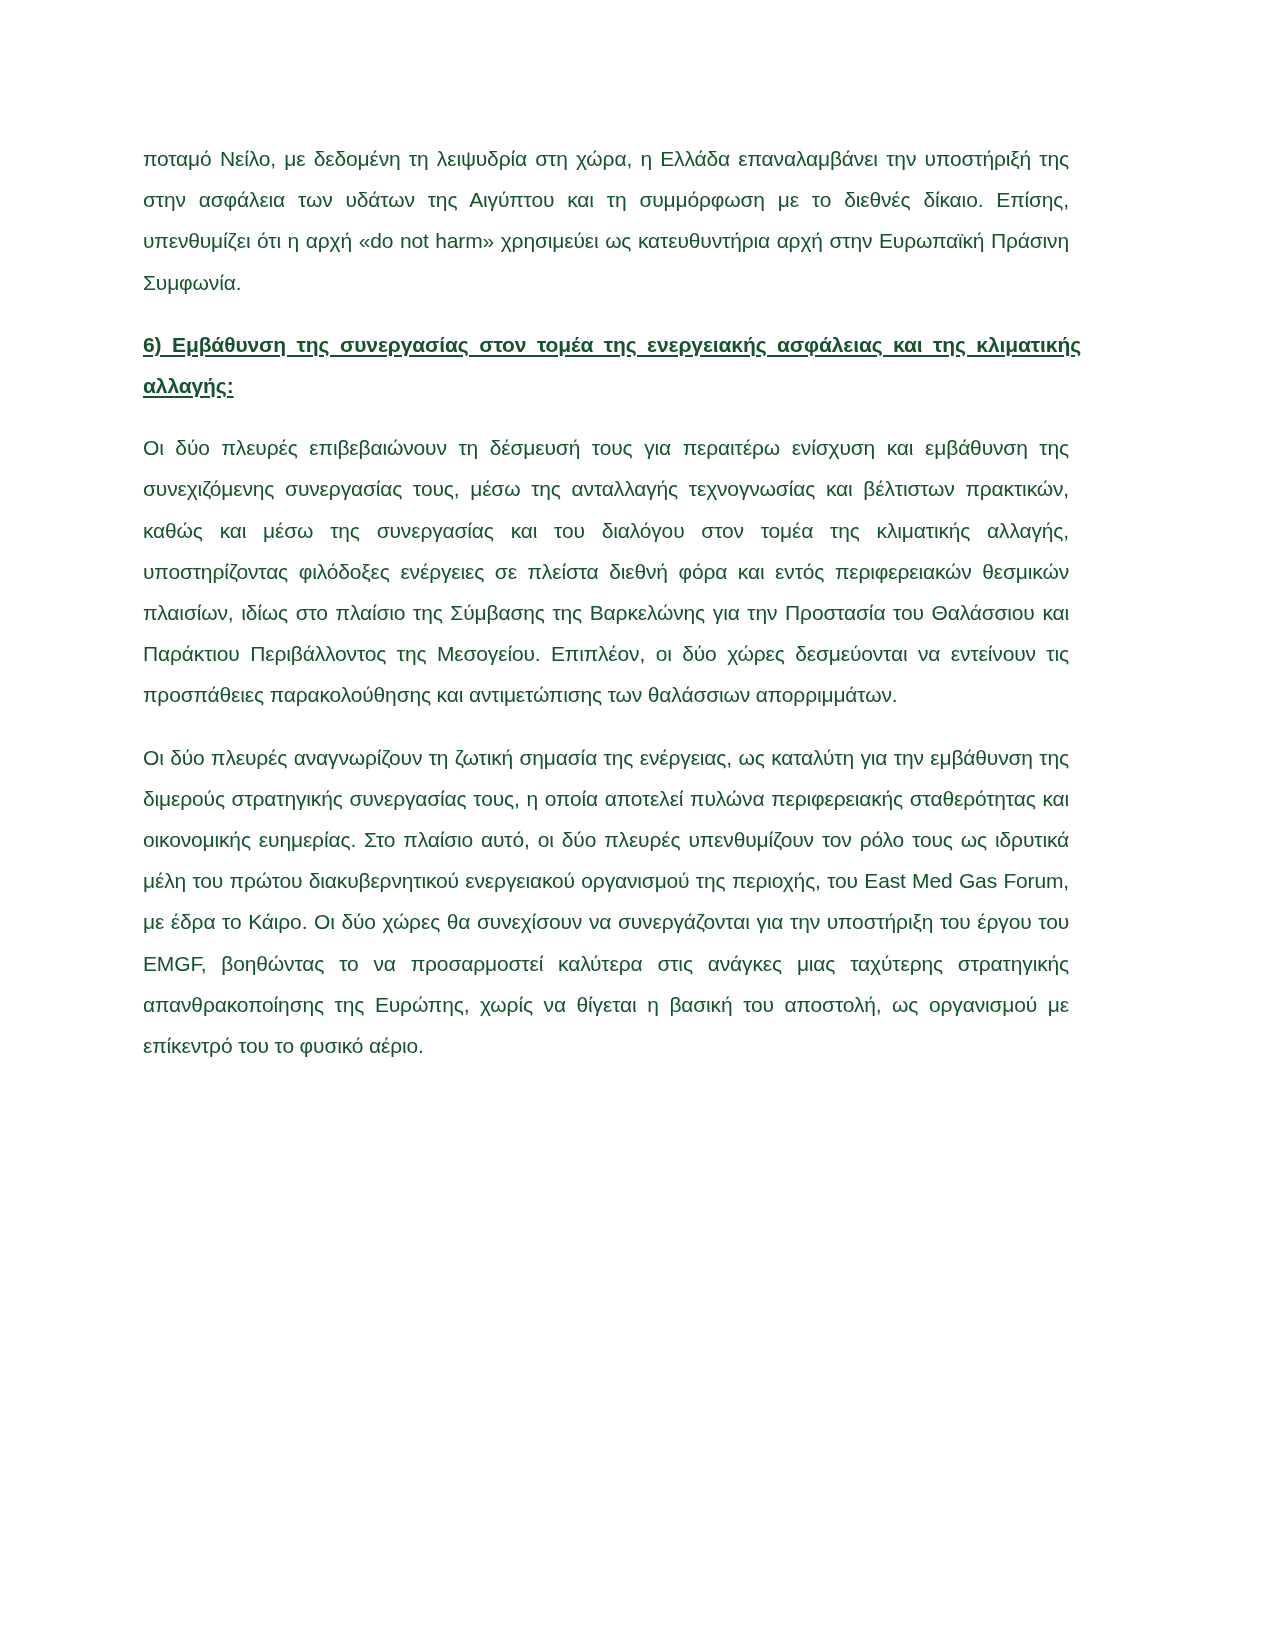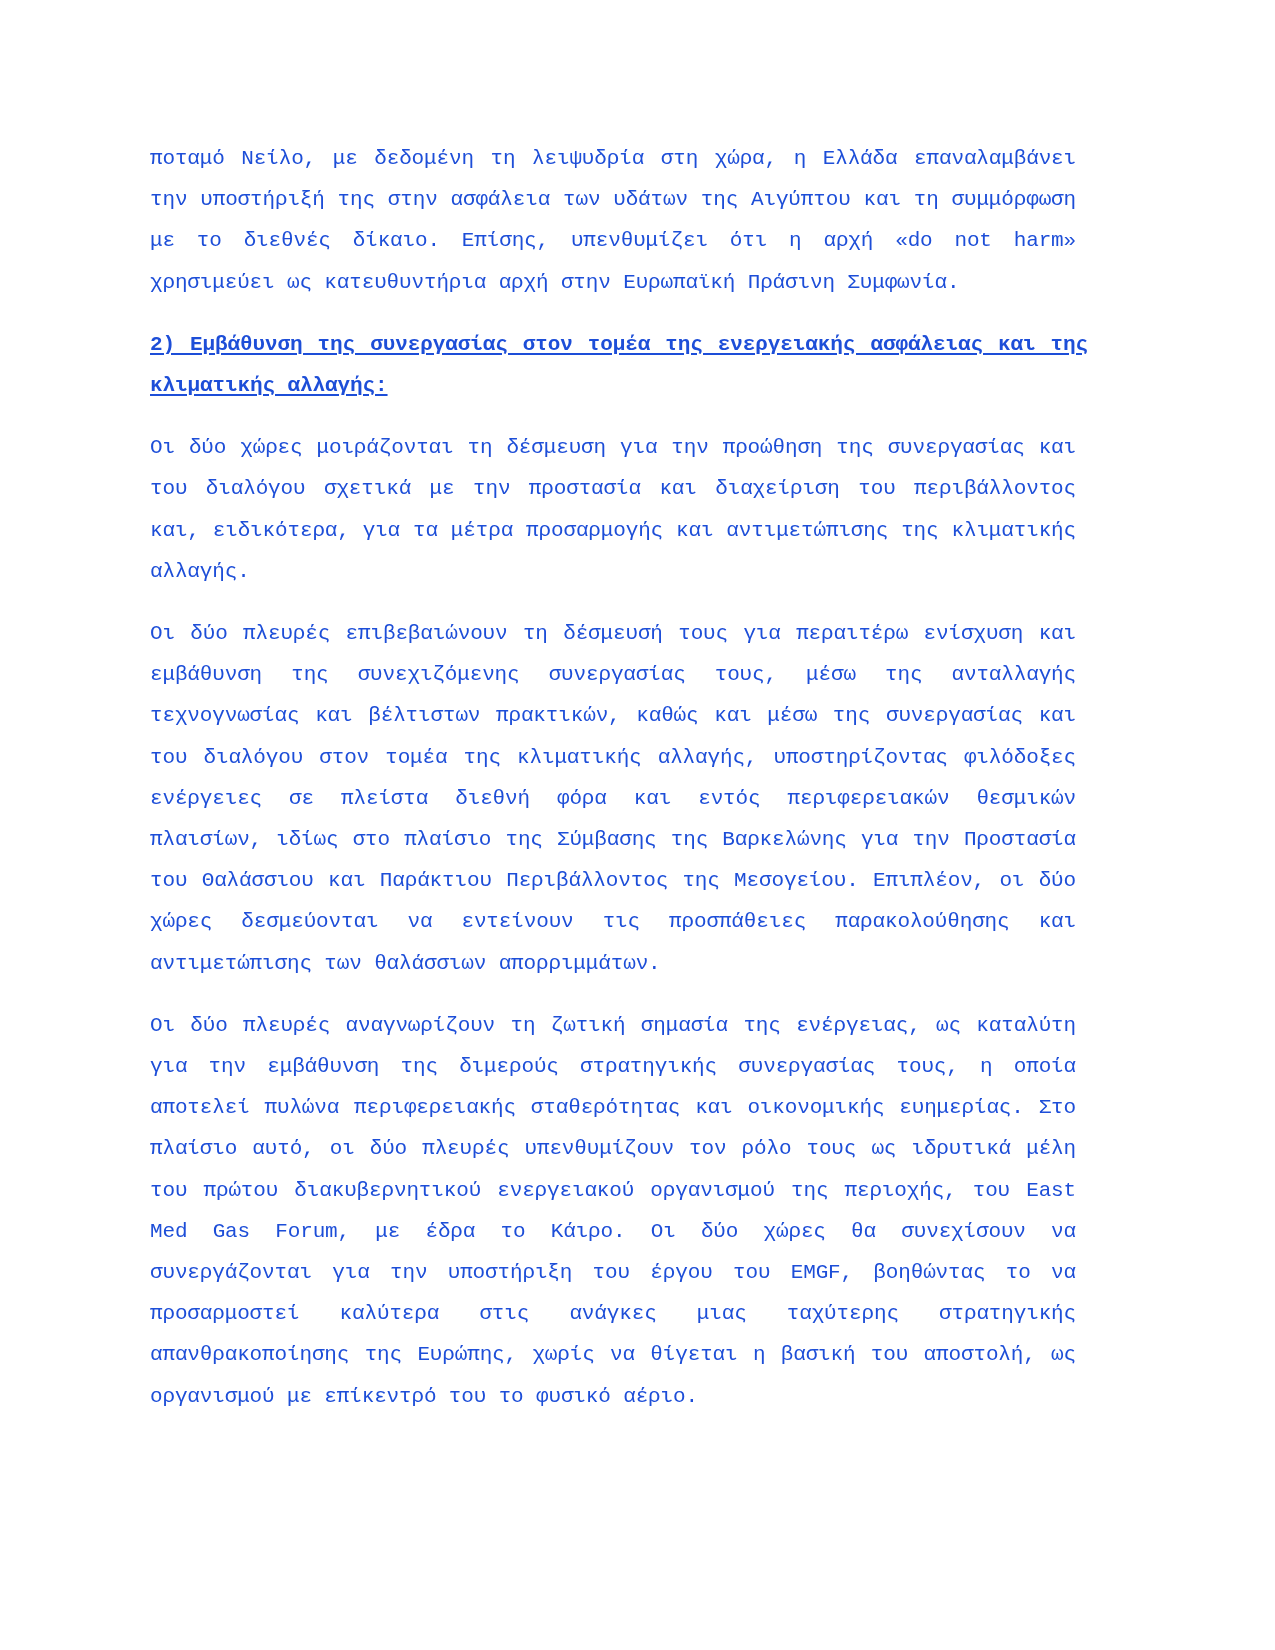--- a/index.html
+++ b/index.html
@@ -8,26 +8,26 @@
       background: #ffffff;
     }
     body {
       width: 1275px;
       height: 1650px;
       position: relative;
       overflow: hidden;
     }
     .page {
       position: absolute;
-      left: 150px;
+      left: 143px;
       top: 138px;
       width: 926px;
-      font-family: Liberation Mono, monospace;
+      font-family: Liberation Sans, sans-serif;
       font-size: 21px;
-      color: #1d4ed8;
+      color: #14532d;
       line-height: 41.2px;
     }
     .para {
       margin: 0 0 21px 0;
       text-align: justify;
       text-align-last: left;
       letter-spacing: -0.15px;
     }
     .heading {
       margin: 0 0 21px 0;
@@ -39,17 +39,16 @@
       text-align-last: left;
       width: 938px;
       letter-spacing: -0.1px;
     }
   </style>
 </head>
 <body>
 
 <div class="page">
   <p class="para">ποταμό Νείλο, με δεδομένη τη λειψυδρία στη χώρα, η Ελλάδα επαναλαμβάνει την υποστήριξή της στην ασφάλεια των υδάτων της Αιγύπτου και τη συμμόρφωση με το διεθνές δίκαιο. Επίσης, υπενθυμίζει ότι η αρχή «do not harm» χρησιμεύει ως κατευθυντήρια αρχή στην Ευρωπαϊκή Πράσινη Συμφωνία.</p>
-  <p class="heading">2) Εμβάθυνση της συνεργασίας στον τομέα της ενεργειακής ασφάλειας και της κλιματικής αλλαγής:</p>
-  <p class="para">Οι δύο χώρες μοιράζονται τη δέσμευση για την προώθηση της συνεργασίας και του διαλόγου σχετικά με την προστασία και διαχείριση του περιβάλλοντος και, ειδικότερα, για τα μέτρα προσαρμογής και αντιμετώπισης της κλιματικής αλλαγής.</p>
+  <p class="heading">6) Εμβάθυνση της συνεργασίας στον τομέα της ενεργειακής ασφάλειας και της κλιματικής αλλαγής:</p>
   <p class="para">Οι δύο πλευρές επιβεβαιώνουν τη δέσμευσή τους για περαιτέρω ενίσχυση και εμβάθυνση της συνεχιζόμενης συνεργασίας τους, μέσω της ανταλλαγής τεχνογνωσίας και βέλτιστων πρακτικών, καθώς και μέσω της συνεργασίας και του διαλόγου στον τομέα της κλιματικής αλλαγής, υποστηρίζοντας φιλόδοξες ενέργειες σε πλείστα διεθνή φόρα και εντός περιφερειακών θεσμικών πλαισίων, ιδίως στο πλαίσιο της Σύμβασης της Βαρκελώνης για την Προστασία του Θαλάσσιου και Παράκτιου Περιβάλλοντος της Μεσογείου. Επιπλέον, οι δύο χώρες δεσμεύονται να εντείνουν τις προσπάθειες παρακολούθησης και αντιμετώπισης των θαλάσσιων απορριμμάτων.</p>
   <p class="para">Οι δύο πλευρές αναγνωρίζουν τη ζωτική σημασία της ενέργειας, ως καταλύτη για την εμβάθυνση της διμερούς στρατηγικής συνεργασίας τους, η οποία αποτελεί πυλώνα περιφερειακής σταθερότητας και οικονομικής ευημερίας. Στο πλαίσιο αυτό, οι δύο πλευρές υπενθυμίζουν τον ρόλο τους ως ιδρυτικά μέλη του πρώτου διακυβερνητικού ενεργειακού οργανισμού της περιοχής, του East Med Gas Forum, με έδρα το Κάιρο. Οι δύο χώρες θα συνεχίσουν να συνεργάζονται για την υποστήριξη του έργου του EMGF, βοηθώντας το να προσαρμοστεί καλύτερα στις ανάγκες μιας ταχύτερης στρατηγικής απανθρακοποίησης της Ευρώπης, χωρίς να θίγεται η βασική του αποστολή, ως οργανισμού με επίκεντρό του το φυσικό αέριο.</p>
 </div>
 
 </body></html>

